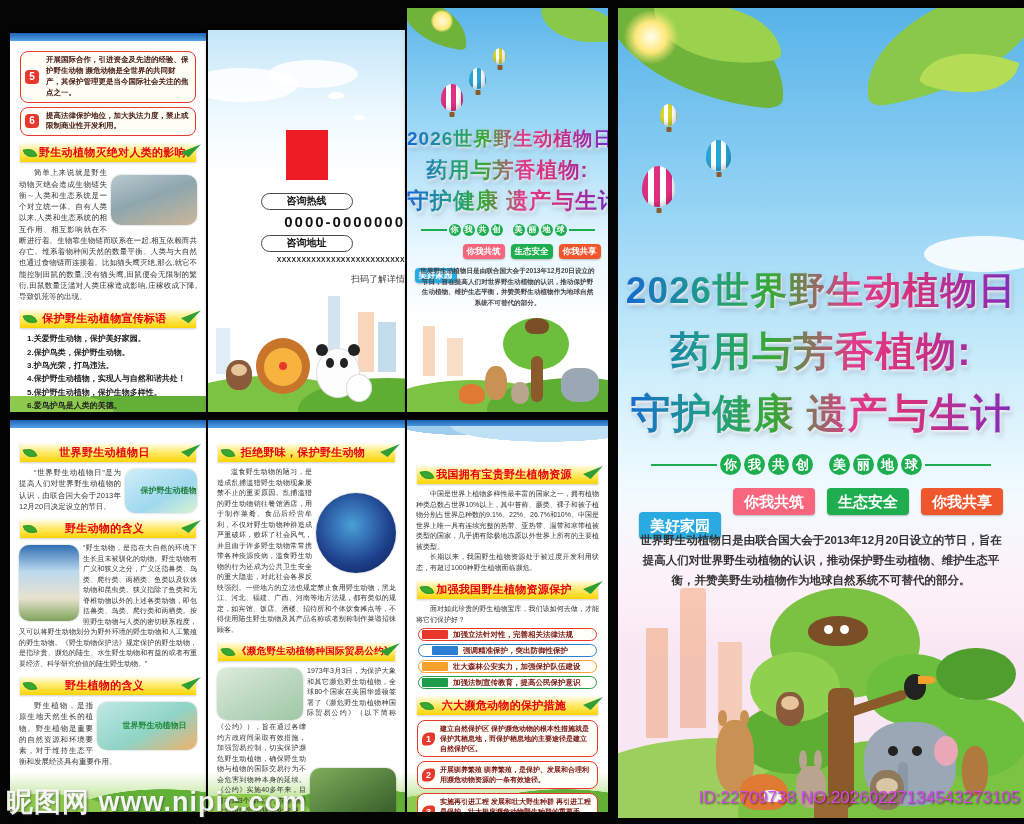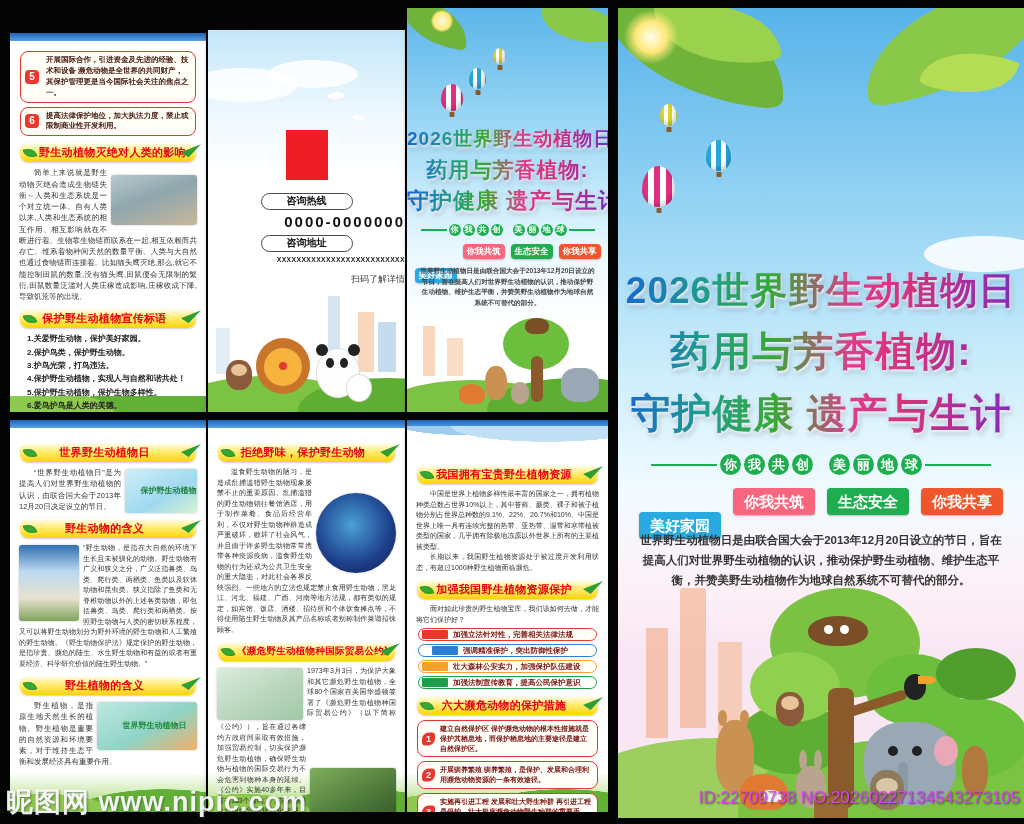--- a/index.html
+++ b/index.html
@@ -11,38 +11,38 @@
   .blue-bar{position:absolute;top:0;left:0;right:0;height:8px;background:linear-gradient(180deg,#1c63b8,#55a2e6);}
   .green-footer{position:absolute;bottom:0;left:0;right:0;height:40px;
     background:
       radial-gradient(110px 34px at 18% 108%, #8cc94c 0 62%, transparent 63%),
       radial-gradient(150px 44px at 78% 112%, #63b037 0 62%, transparent 63%),
       linear-gradient(180deg, rgba(216,239,192,0) 0%, #d8efc0 45%, #9ccf5d 100%);}
   .content{position:absolute;left:9px;right:9px;top:13px;}
 
   
   .ribbon{display:flex;align-items:center;background:linear-gradient(180deg,#fffef2 0%,#ffec74 45%,#fcd404 100%);
-    border-radius:8px;height:19px;padding:0 26px 0 4px;margin:7px 1px 5px 1px;position:relative;
+    border-radius:0;height:19px;padding:0 26px 0 4px;margin:7px 1px 5px 1px;position:relative;
     box-shadow:0 1px 2px rgba(0,0,0,.2);}
   .ribbon .leaf{width:12px;height:10px;background:#3aa832;border-radius:0 85% 0 85%;transform:rotate(-18deg);margin-right:3px;flex:none;
     box-shadow:inset 0 0 2px #1d7d1f;}
   .ribbon .rtxt{flex:1;text-align:center;color:#e60012;font-weight:bold;font-size:11px;letter-spacing:.3px;white-space:nowrap;}
   .ribbon .rtxt.tight{font-size:9.5px;}
   .ribbon:after{content:"";position:absolute;right:-5px;top:1px;width:20px;height:13px;background:#2f9e34;
     clip-path:polygon(0 62%,100% 0,38% 100%);}
 
   
   .redbox{position:relative;border:1.5px solid #e8382e;border-radius:8px;background:#fffef6;
     padding:3px 5px 3px 25px;margin:4px 1px;font-size:7.5px;line-height:1.45;color:#4a2018;font-weight:bold;}
   .redbox .num{position:absolute;left:4px;top:50%;transform:translateY(-50%);width:14px;height:14px;background:#e8382e;
     color:#fff;border-radius:4px;text-align:center;line-height:14px;font-size:10px;font-weight:bold;}
 
   .body-txt{font-size:7.5px;line-height:1.5;color:#333;text-align:justify;}
   .indent{text-indent:2em;}
-  .ph{border-radius:3px;box-shadow:0 0 2px rgba(0,0,0,.3);}
+  .ph{border-radius:10px;box-shadow:0 0 2px rgba(0,0,0,.3);}
 
   
   .slogans{font-size:8px;line-height:1.55;color:#222;font-weight:bold;margin:2px 0 0 8px;}
   .slogans div{margin-bottom:1px;}
 
   
   .pill{position:absolute;left:50%;transform:translateX(-50%);width:92px;height:17px;border:1.5px solid #4a4a4a;border-radius:9px;
     background:#fff;text-align:center;line-height:14px;font-size:10px;font-weight:bold;color:#111;}
   .qr{position:absolute;left:50%;transform:translateX(-50%);background:#ee1c25;}
   .centered{position:absolute;left:0;right:0;text-align:right;}
@@ -94,21 +94,21 @@
 <body>
 
 <div id="stage">
 
   <div class="panel" style="left:10px;top:33px;width:196px;height:379px;">
     <div class="blue-bar"></div>
     <div class="green-footer" style="height:16px;"></div>
     <div class="content" style="top:14px;">
       <div class="redbox">
         <span class="num">5</span>
-        <span>开展国际合作，引进资金及先进的经验、技术和设备 濒危动物是全世界的共同财产，其保护管理更是当今国际社会关注的焦点之一。</span>
+        <span>开展国际合作，引进资金及先进的经验、保护野生动物 濒危动物是全世界的共同财产，其保护管理更是当今国际社会关注的焦点之一。</span>
       </div>
       <div class="redbox">
         <span class="num">6</span>
         <span>提高法律保护地位，加大执法力度，禁止或限制商业性开发利用。</span>
       </div>
       <div class="ribbon">
         <span class="leaf"></span>
         <span class="rtxt">野生动植物灭绝对人类的影响</span>
       </div>
       <div class="body-txt indent">

